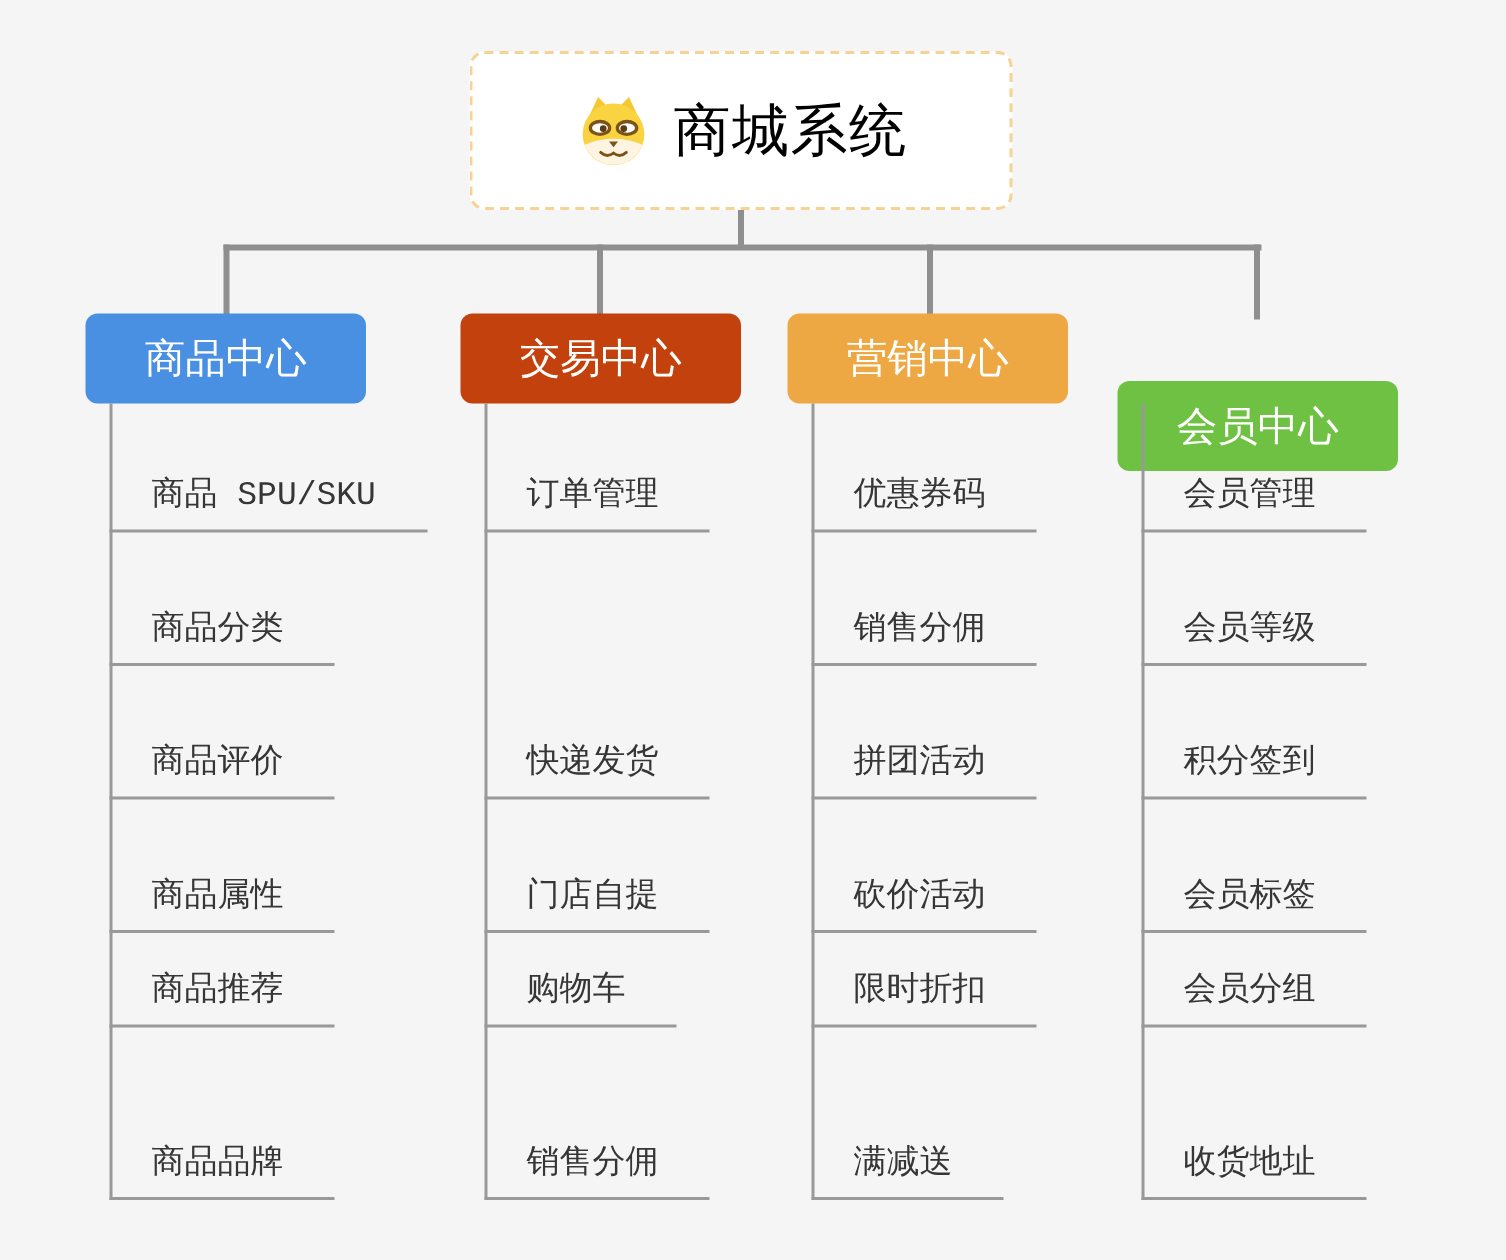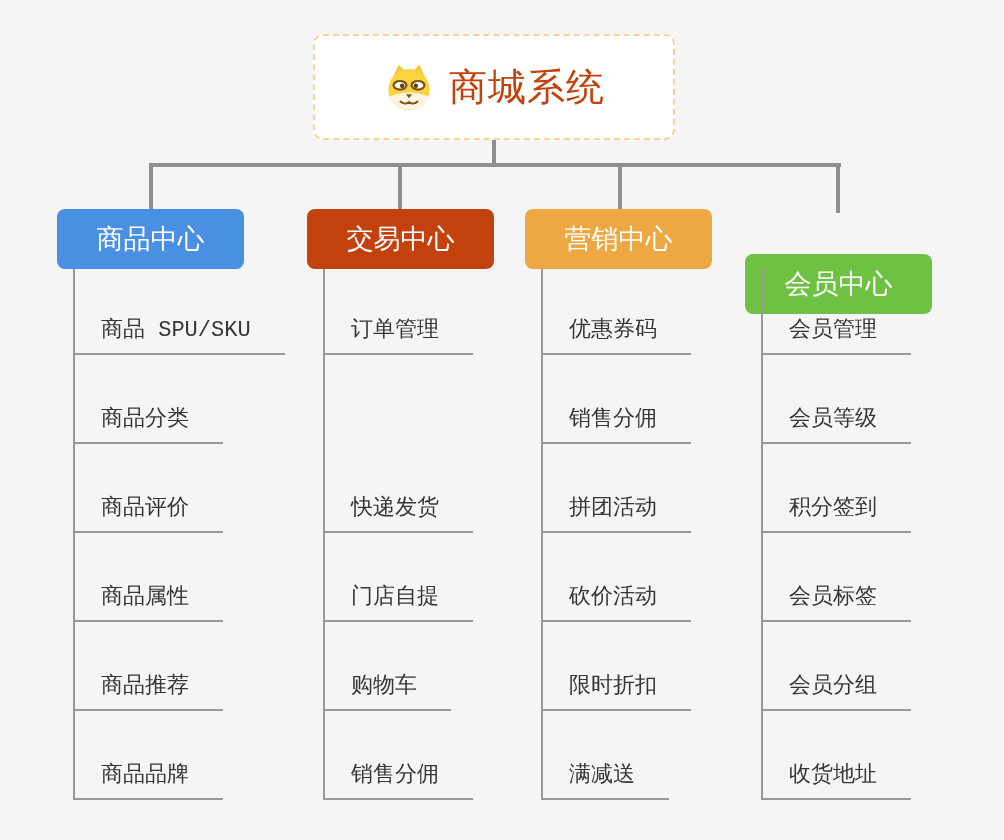--- a/index.html
+++ b/index.html
@@ -44,21 +44,21 @@
   .leaf{
     position:absolute;left:16px;
     padding:0 34px 6px 28px;
     font-size:22px;line-height:32px;color:#363636;white-space:nowrap;
     border-bottom:2px solid #999999;
   }
   .leaf.l1{top:106px;}
   .leaf.l2{top:195px;}
   .leaf.l3{top:284px;}
   .leaf.l4{top:373px;}
-  .leaf.l5{top:462px;padding-left:28px;}
+  .leaf.l5{top:436px;padding-left:28px;}
   .leaf.l6{top:551px;}
 </style>
 </head>
 <body>
 
 <div class="canvas" style="background-color: rgb(245, 245, 245);">
 
   <div class="conn root-stub" style="background-color: rgb(143, 143, 143);"></div>
   <div class="conn h-line" style="background-color: rgb(143, 143, 143);"></div>
   <div class="conn stub s1" style="background-color: rgb(143, 143, 143);"></div>
@@ -74,21 +74,21 @@
         <circle cx="30" cy="31" r="24" fill="#f9d340"></circle>
         <path d="M7.5,39 Q30,30 52.5,39 A24,24 0 0,1 7.5,39 Z" fill="#fdf4e1"></path>
         <ellipse cx="19.5" cy="26" rx="7.5" ry="5" fill="#ffffff" stroke="#7d5418" stroke-width="2.6"></ellipse>
         <ellipse cx="40.5" cy="26" rx="7.5" ry="5" fill="#ffffff" stroke="#7d5418" stroke-width="2.6"></ellipse>
         <circle cx="22" cy="26.5" r="2.6" fill="#5d3c0f"></circle>
         <circle cx="38" cy="26.5" r="2.6" fill="#5d3c0f"></circle>
         <path d="M26.5,36.5 L33.5,36.5 L30,41 Z" fill="#7d5418"></path>
         <path d="M20,45 Q25,49.5 30,45.5 Q35,49.5 40,45" stroke="#7d5418" stroke-width="2.2" fill="none" stroke-linecap="round"></path>
       </svg>
     </span>
-    <span class="root-title" style="color: #c2410c;">商城系统</span>
+    <span class="root-title" style="color: #000000;">商城系统</span>
   </div>
 
   <div class="col c1" style="color: rgb(54, 54, 54);">
     <div class="branch-head" style="background-color: rgb(74, 144, 226);">
       <span>商品中心</span>
     </div>
     <div class="vline" style="background-color: rgb(153, 153, 153);"></div>
     <div class="leaf l1">商品 SPU/SKU</div>
     <div class="leaf l2">商品分类</div>
     <div class="leaf l3">商品评价</div>

